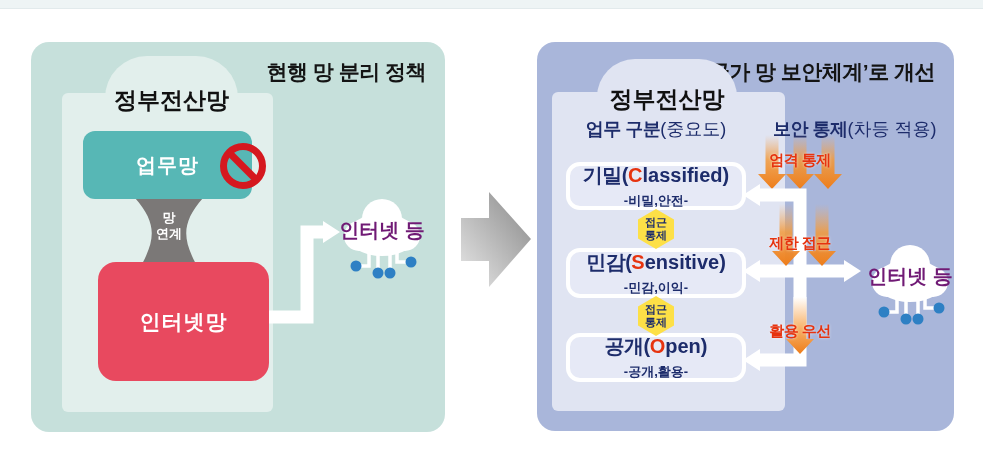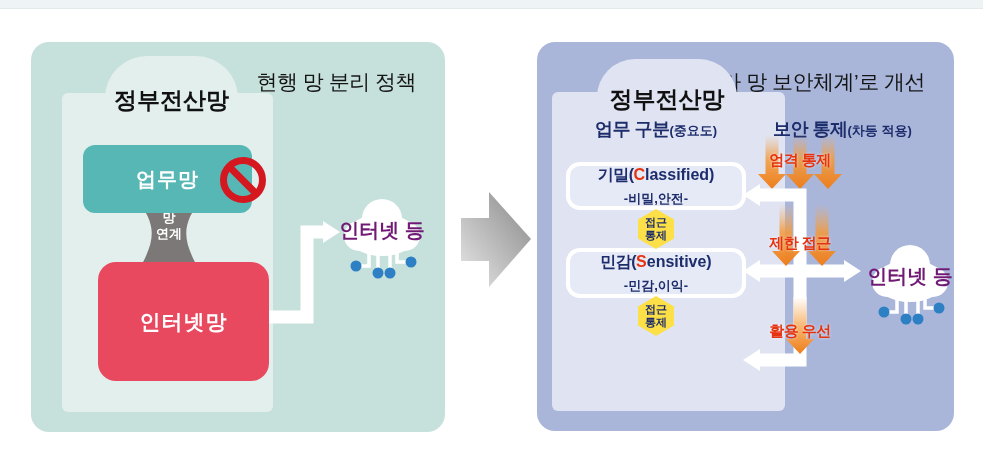--- a/index.html
+++ b/index.html
@@ -20,57 +20,57 @@
   }
   html,body{margin:0;padding:0;background:#fff;}
   body{font-family:"Liberation Sans","DejaVu Sans",sans-serif;}
   .canvas{position:relative;width:983px;height:457px;background:#fff;overflow:hidden;}
   .top-strip{position:absolute;left:0;top:0;width:983px;height:8px;background:#eef4f5;border-bottom:1px solid #e2eaec;}
 
   .panel{position:absolute;top:42px;height:390px;border-radius:18px;}
   .panel.left{left:31px;width:414px;background:var(--left-panel-bg);}
   .panel.right{left:537px;width:417px;height:389px;background:var(--right-panel-bg);}
 
-  .panel-title{position:absolute;top:12px;right:15px;margin:14px;font-size:21px;font-weight:400;color:var(--title-dark);letter-spacing:-0.5px;white-space:nowrap;}
+  .panel-title{position:absolute;top:12px;right:15px;margin:4px;font-size:21px;font-weight:700;color:var(--title-dark);letter-spacing:-0.5px;white-space:nowrap;}
 
   .inner-frame{position:absolute;border-radius:6px;}
   .panel.left .inner-frame{left:31px;top:51px;width:211px;height:319px;background:var(--left-inner-bg);}
   .panel.right .inner-frame{left:15px;top:50px;width:233px;height:319px;background:var(--right-inner-bg);}
 
   .dome{position:absolute;border-radius:70px 70px 0 0;text-align:center;}
   .panel.left .dome{left:74px;top:14px;width:133px;height:42px;background:var(--left-inner-bg);}
   .panel.right .dome{left:60px;top:17px;width:140px;height:38px;background:var(--right-inner-bg);}
   .dome-label{position:absolute;left:0;right:0;bottom:-18px;font-size:23px;font-weight:900;color:#111;white-space:nowrap;}
 
-  .work-box{position:absolute;left:52px;top:103px;width:169px;height:68px;background:var(--work-net-bg);border-radius:12px;display:flex;align-items:center;justify-content:center;}
+  .work-box{position:absolute;left:52px;top:89px;width:169px;height:68px;background:var(--work-net-bg);border-radius:12px;display:flex;align-items:center;justify-content:center;}
   .work-box .box-label{color:#fff;font-size:20px;font-weight:700;letter-spacing:1px;}
   .prohibit{position:absolute;right:-14px;top:12px;width:46px;height:46px;border:7px solid var(--prohibit-red);border-radius:50%;box-sizing:border-box;}
   .prohibit::after{content:"";position:absolute;left:-2px;top:13px;width:36px;height:7px;background:var(--prohibit-red);transform:rotate(45deg);}
 
   .link-svg{position:absolute;left:103px;top:156px;}
   .link-label{position:absolute;left:103px;top:168px;width:70px;text-align:center;color:#fff;font-size:13px;font-weight:700;line-height:1.2;white-space:pre-line;}
 
   .internet-box{position:absolute;left:51px;top:220px;width:171px;height:119px;background:var(--internet-net-bg);border-radius:18px;display:flex;align-items:center;justify-content:center;margin-left:16px;}
   .internet-box .box-label{color:#fff;font-size:21px;font-weight:700;letter-spacing:1px;}
 
   .overlay-svg{position:absolute;left:0;top:0;}
 
   .cloud-unit{position:absolute;width:100px;height:90px;}
   .cloud-text{position:absolute;left:0;right:0;top:24px;text-align:center;font-size:20px;font-weight:800;color:#701a75;white-space:nowrap;}
 
   .transition-arrow{position:absolute;left:461px;top:192px;}
 
   .col-header{position:absolute;text-align:center;white-space:nowrap;color:var(--navy);}
   .col-header .hdr-main{font-size:18px;font-weight:900;letter-spacing:-0.5px;}
-  .col-header .hdr-sub{font-size:13px;font-weight:700;}
+  .col-header .hdr-sub{font-size:18px;font-weight:400;}
   .hdr-class{left:29px;top:75px;width:180px;}
   .hdr-ctrl{left:236px;top:75px;width:122px;}
 
   .tier-box{position:absolute;left:29px;width:180px;background:var(--tier-fill);border:4px solid #fff;border-radius:14px;box-sizing:border-box;display:flex;flex-direction:column;align-items:center;justify-content:center;line-height:1.1;}
-  .tier-line1{font-size:16px;white-space:nowrap;}
+  .tier-line1{font-size:20px;white-space:nowrap;}
   .tier-line1 .kr{font-weight:800;color:var(--navy);letter-spacing:-0.5px;}
   .tier-line1 .cap{font-weight:800;color:var(--accent-red);}
   .tier-line1 .en{font-weight:600;color:var(--navy);}
   .tier-sub{font-size:13px;font-weight:600;color:var(--navy);margin-top:8px;white-space:nowrap;}
 
   .hex-badge{position:absolute;left:101px;width:36px;height:40px;background:#fde047;clip-path:polygon(50% 0,100% 26%,100% 74%,50% 100%,0 74%,0 26%);display:flex;align-items:center;justify-content:center;text-align:center;z-index:5;}
   .hex-badge .hex-label{font-size:11px;font-weight:800;color:var(--navy);line-height:1.15;white-space:pre-line;}
 
   .ctrl-label{position:absolute;width:80px;text-align:center;font-size:15px;font-weight:800;color:var(--accent-red);letter-spacing:-0.5px;white-space:nowrap;text-shadow:0 0 3px rgba(255,255,255,.65);z-index:6;}
   .ctrl-strict{left:223px;top:109px;}
@@ -218,20 +218,24 @@
     <div class="tier-box" style="top:206px;height:50px;">
       <div class="tier-line1"><span class="kr">민감(</span><span class="cap">S</span><span class="en">ensitive)</span></div>
       <div class="tier-sub">-민감,이익-</div>
     </div>
 
     <div class="hex-badge" style="top:254px;">
       <span class="hex-label">접근
 통제</span>
     </div>
 
+    <div class="tier-box" style="top:291px;height:49px;">
+      <div class="tier-line1"><span class="kr">공개(</span><span class="cap">O</span><span class="en">pen)</span></div>
+      <div class="tier-sub">-공개,활용-</div>
+    </div>
 
     <div class="cloud-unit" style="left:323px;top:197px;">
       <svg width="100" height="90" viewBox="0 0 100 90">
         <g fill="#ffffff">
           <ellipse cx="50" cy="42" rx="35" ry="21"></ellipse>
           <circle cx="27" cy="43" r="15"></circle>
           <circle cx="50" cy="26" r="20"></circle>
           <circle cx="73" cy="43" r="15"></circle>
         </g>
         <g stroke="#ffffff" stroke-width="3.5" fill="none">

